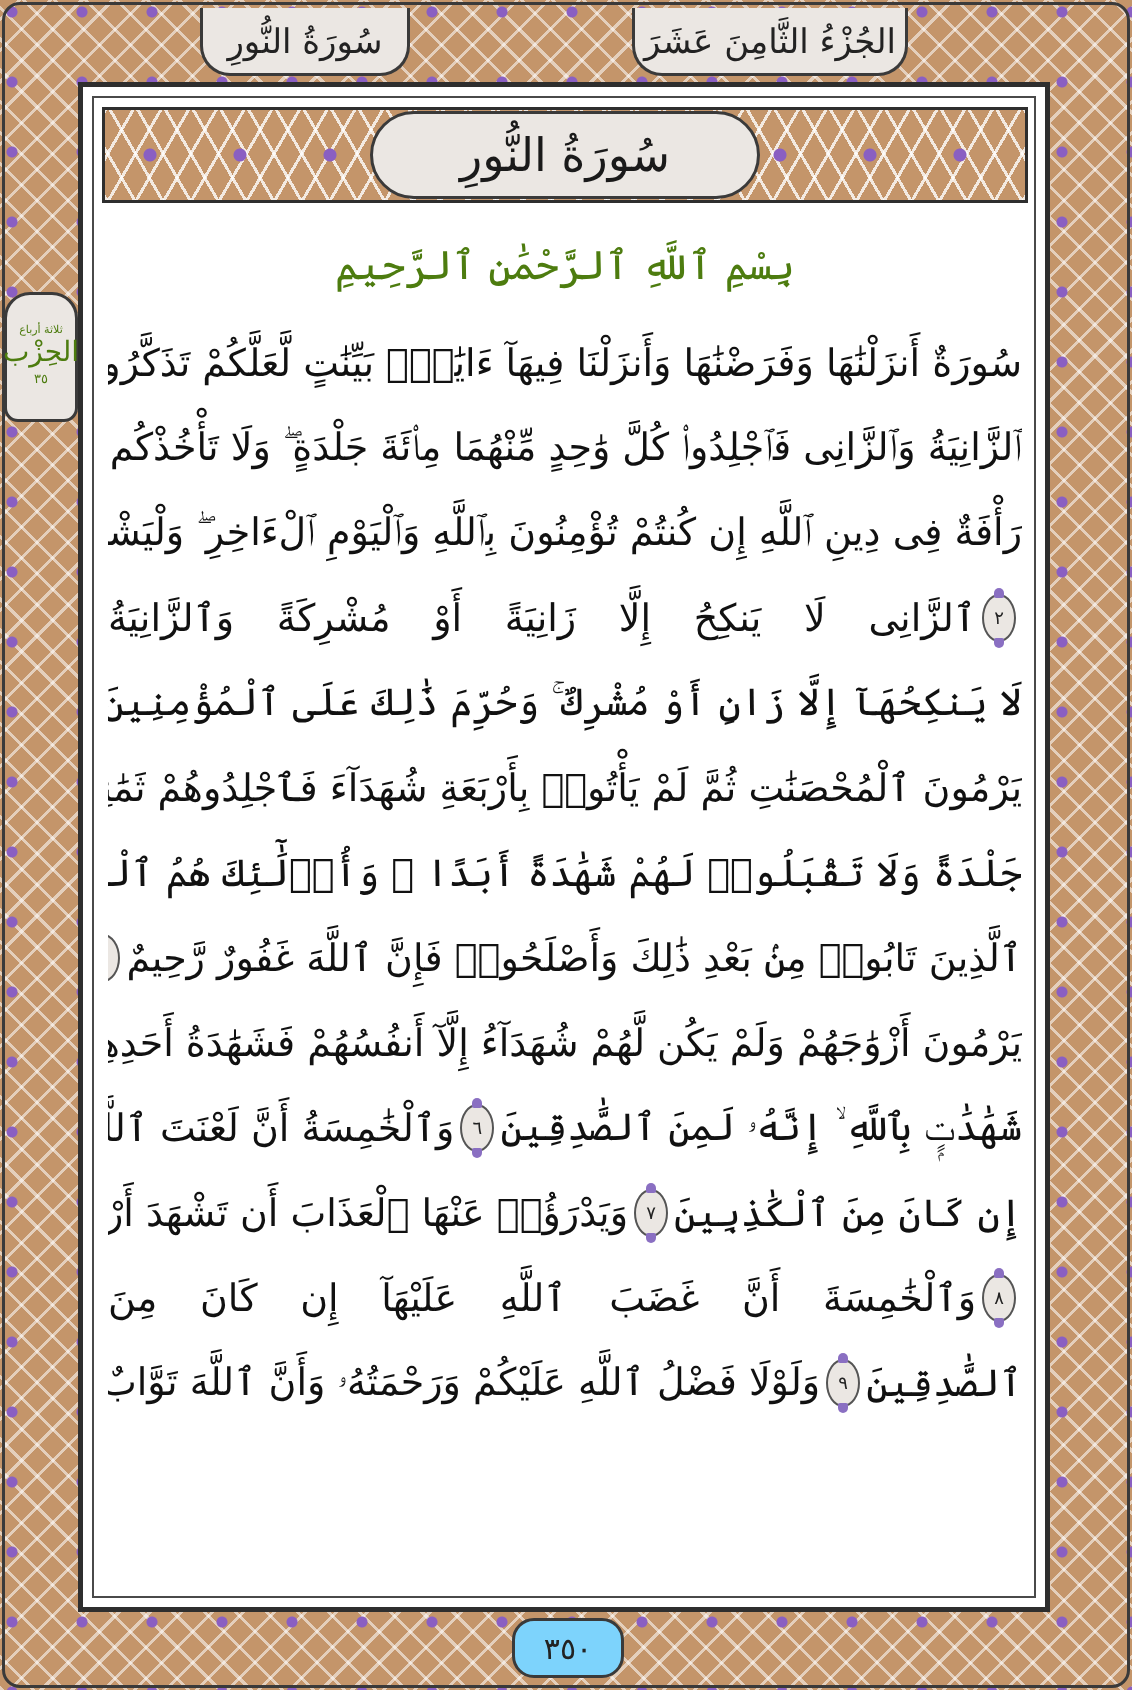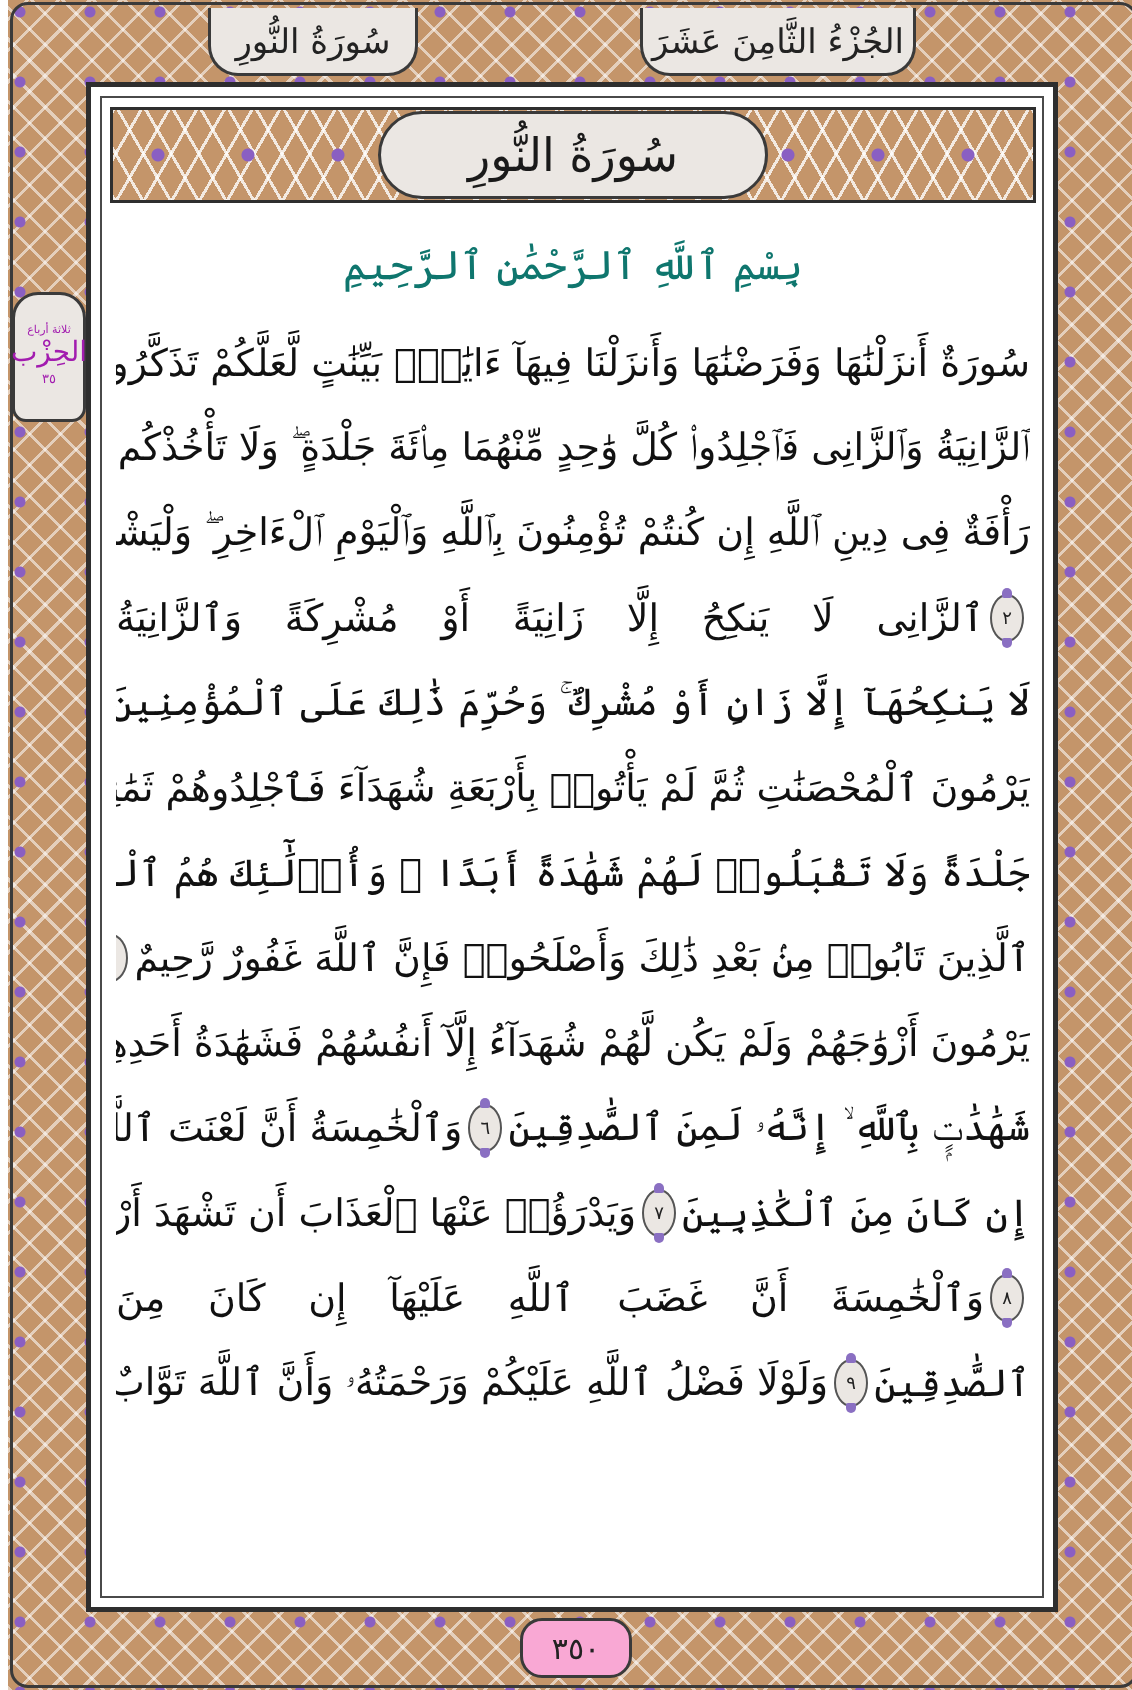--- a/index.html
+++ b/index.html
@@ -1,17 +1,17 @@
 <!DOCTYPE html>
 <html><head>
 <meta charset="utf-8">
 <style>
   html, body { margin:0; padding:0; }
   body { width:1132px; height:1690px; position:relative; overflow:hidden; background:#ffffff; font-family:"DejaVu Serif", serif; }
-  .abs { position:absolute;margin-left:8px; }
+  .abs { position:absolute; }
 
   
   .outer-border {
     left:0; top:0; width:1132px; height:1690px;
     background:
       radial-gradient(circle at 12px 12px, #8a5fc2 0 5px, transparent 6px) 0 0/70px 70px,
       repeating-linear-gradient(45deg, rgba(255,255,255,0.55) 0 3px, transparent 3px 22px),
       repeating-linear-gradient(-45deg, rgba(255,255,255,0.55) 0 3px, transparent 3px 22px),
       #c4956a;
     box-sizing:border-box;
@@ -29,38 +29,38 @@
 
   
   .surah-band { left:102px; top:107px; width:926px; height:96px; border:3px solid #2e2e2e; box-sizing:border-box;
     background:
       radial-gradient(circle at 50% 50%, #8a5fc2 0 6px, transparent 7px) 0 0/90px 90px,
       repeating-linear-gradient(60deg, rgba(255,255,255,0.8) 0 3px, transparent 3px 24px),
       repeating-linear-gradient(-60deg, rgba(255,255,255,0.8) 0 3px, transparent 3px 24px),
       #c4956a; }
   .surah-cart { left:370px; top:111px; width:390px; height:88px; background:#ebe7e3; border:3px solid #3a3a3a; border-radius:44px; box-sizing:border-box; display:flex; align-items:center; justify-content:center; font-size:46px; color:#1a1a1a; direction:rtl; }
 
-  .bismillah { left:100px; top:225px; width:930px; height:80px; display:flex; align-items:center; justify-content:center; font-size:40px; color:#0f766e; direction:rtl; }
+  .bismillah { left:100px; top:225px; width:930px; height:80px; display:flex; align-items:center; justify-content:center; font-size:40px; color:#4d7c0f; direction:rtl; }
 
   
-  .hizb { left:4px; top:292px; width:74px; height:130px; background:#ebe7e3; border:3px solid #3a3a3a; border-radius:26px 26px 14px 14px; box-sizing:border-box; display:flex; flex-direction:column; align-items:center; justify-content:center; color:#a21caf; direction:rtl; }
+  .hizb { left:4px; top:292px; width:74px; height:130px; background:#ebe7e3; border:3px solid #3a3a3a; border-radius:26px 26px 14px 14px; box-sizing:border-box; display:flex; flex-direction:column; align-items:center; justify-content:center; color:#4d7c0f; direction:rtl; }
   .hizb-small { font-size:11px; line-height:14px; }
   .hizb-big { font-size:28px; line-height:30px; }
   .hizb-num { font-size:13px; line-height:24px; }
 
   
   .lines { left:108px; top:320px; width:914px; }
   .line { height:85px; display:flex; align-items:center; justify-content:space-between; direction:rtl; font-size:38px; color:#111; white-space:nowrap; overflow:hidden; text-align:justify; }
   .line span.txt { flex:1; text-align-last:justify; text-align:justify; }
   .ayah { display:inline-flex; align-items:center; justify-content:center; width:30px; height:44px; margin:0 6px; border:2px solid #555; border-radius:50%; background:#ebe7e3; font-size:18px; color:#222; position:relative; flex:none; }
   .ayah::before { content:""; position:absolute; top:-8px; left:50%; width:10px; height:10px; margin-left:-5px; background:#8a6fc2; border-radius:50% 50% 2px 2px; }
   .ayah::after { content:""; position:absolute; bottom:-8px; left:50%; width:10px; height:10px; margin-left:-5px; background:#8a6fc2; border-radius:2px 2px 50% 50%; }
 
   
-  .page-cart { left:512px; top:1618px; width:112px; height:60px; background:#f9a8d4; border:3px solid #3a3a3a; border-radius:22px; box-sizing:border-box; display:flex; align-items:center; justify-content:center; font-size:30px; color:#222; }
+  .page-cart { left:512px; top:1618px; width:112px; height:60px; background:#7dd3fc; border:3px solid #3a3a3a; border-radius:22px; box-sizing:border-box; display:flex; align-items:center; justify-content:center; font-size:30px; color:#222; }
 </style>
 </head>
 <body>
 
 <div class="abs outer-border"></div>
 <div class="abs outer-edge"></div>
 
 <div class="abs top-cart top-cart-left">
     <span>سُورَةُ النُّورِ</span>
   </div>

